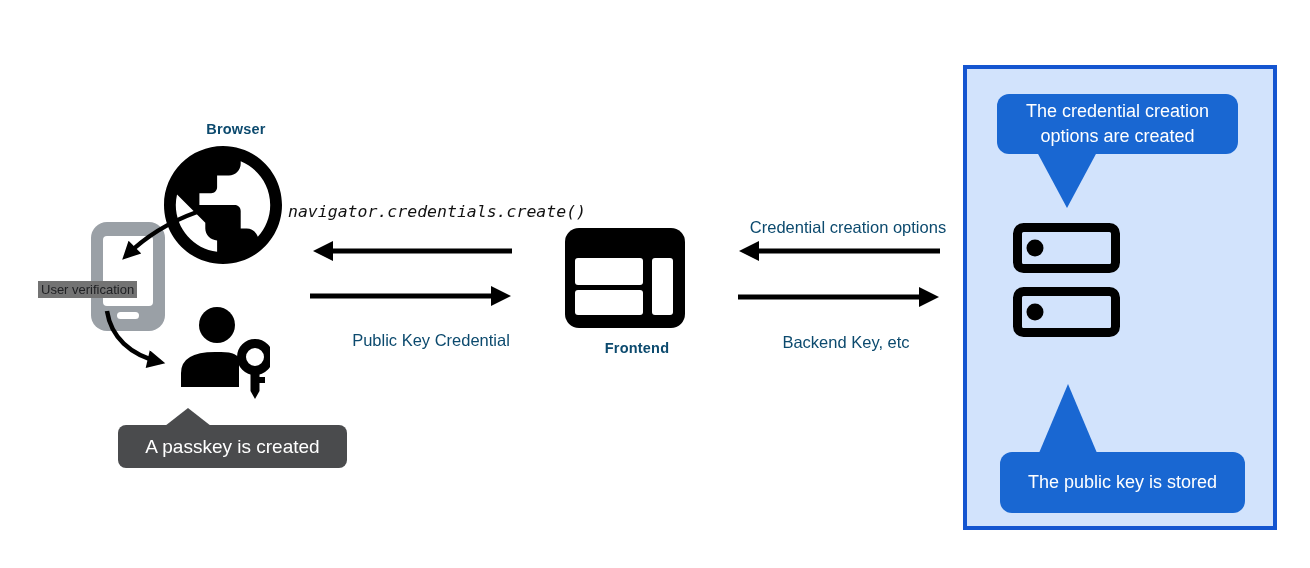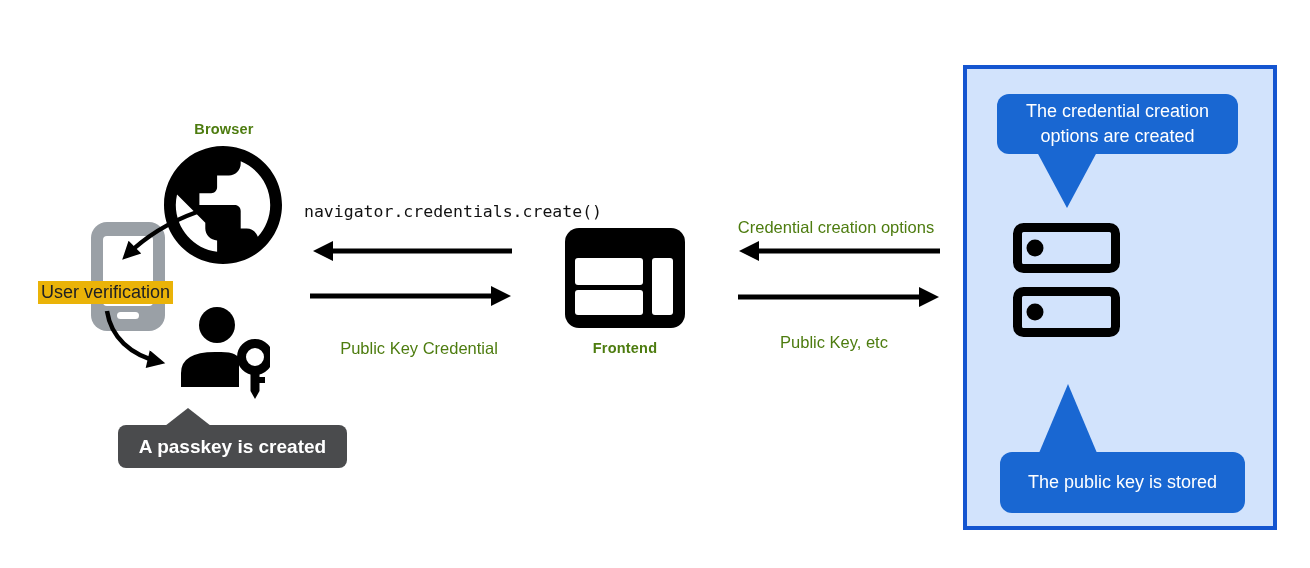--- a/index.html
+++ b/index.html
@@ -1,31 +1,31 @@
 <!DOCTYPE html>
 <html><head>
 <meta charset="utf-8">
 <style>
   html,body{margin:0;padding:0;background:#fff;}
   .canvas{
     position:relative;width:1310px;height:568px;background:#fff;overflow:hidden;
     font-family:"Liberation Sans",sans-serif;color:#202124;
   }
-  .label{position:absolute;transform:translateX(-50%);white-space:nowrap;font-size:16.5px;color:#4d7c0f;}
+  .label{position:absolute;transform:translateX(-50%);white-space:nowrap;font-size:16.5px;color:#0c4a6e;margin-left:12px;}
   .label.bold{font-weight:bold;font-size:14.5px;letter-spacing:.2px;}
   .code{position:absolute;font-family:"DejaVu Sans Mono",monospace;font-size:16.5px;color:#111;white-space:nowrap;}
-  .uv-label{position:absolute;left:38px;top:281px;font-size:18px;background:#eab308;padding:1px 3px;white-space:nowrap;z-index:5;}
+  .uv-label{position:absolute;left:38px;top:281px;font-size:13px;background:#737373;padding:1px 3px;white-space:nowrap;z-index:5;}
   .overlay{position:absolute;left:0;top:0;z-index:3;}
   .icon{position:absolute;line-height:0;}
 
   
   .tip-dark{
     position:absolute;left:118px;top:425px;width:229px;height:43px;
     background:#4a4b4d;border-radius:8px;color:#fff;font-size:19px;
-    display:flex;align-items:center;justify-content:center;z-index:4;font-weight:bold;
+    display:flex;align-items:center;justify-content:center;z-index:4;
   }
   .tip-dark .tail{
     position:absolute;top:-17px;left:47px;width:0;height:0;
     border-left:23px solid transparent;border-right:23px solid transparent;
     border-bottom:18px solid #4a4b4d;
   }
 
   
   .panel{
     position:absolute;left:963px;top:65px;width:314px;height:465px;
@@ -101,35 +101,35 @@
       <circle cx="77" cy="54" r="13.5" fill="none" stroke="#000" stroke-width="9"></circle>
       <path d="M72.5,66 L81.5,66 L81.5,74 L87,74 L87,80 L81.5,80 L81.5,88 L77,96 L72.5,88 Z" fill="#000"></path>
     </svg>
   </div>
 
   <div class="tip-dark">
     <div class="tail"></div>
     <span>A passkey is created</span>
   </div>
 
-  <div class="code" style="left:304px;top:202px;">navigator.credentials.create()</div>
-  <div class="label" style="left:419px;top:339px;">Public Key Credential</div>
+  <div class="code" style="left:288px;top:202px;font-style:italic;">navigator.credentials.create()</div>
+  <div class="label" style="left:419px;top:331px;">Public Key Credential</div>
 
   <div class="icon" style="left:565px;top:228px;">
     <svg width="120" height="100" viewBox="0 0 120 100">
       <rect x="0" y="0" width="120" height="100" rx="14" fill="#000"></rect>
       <rect x="10" y="30" width="68" height="27" rx="3" fill="#fff"></rect>
       <rect x="10" y="62" width="68" height="25" rx="3" fill="#fff"></rect>
       <rect x="87" y="30" width="21" height="57" rx="3" fill="#fff"></rect>
     </svg>
   </div>
   <div class="label bold" style="left:625px;top:340px;">Frontend</div>
 
   <div class="label" style="left:836px;top:218px;">Credential creation options</div>
-  <div class="label" style="left:834px;top:333px;">Public Key, etc</div>
+  <div class="label" style="left:834px;top:333px;">Backend Key, etc</div>
 
   <div class="tip-blue top">
     <div class="tail"></div>
     <span>The credential creation options are created</span>
   </div>
 
   <div class="icon" style="left:1009px;top:219px;z-index:2;">
     <svg width="116" height="122" viewBox="0 0 116 122">
       <rect x="8.5" y="8.5" width="98" height="41" rx="6" fill="none" stroke="#000" stroke-width="9"></rect>
       <circle cx="26" cy="29" r="8.5" fill="#000"></circle>

